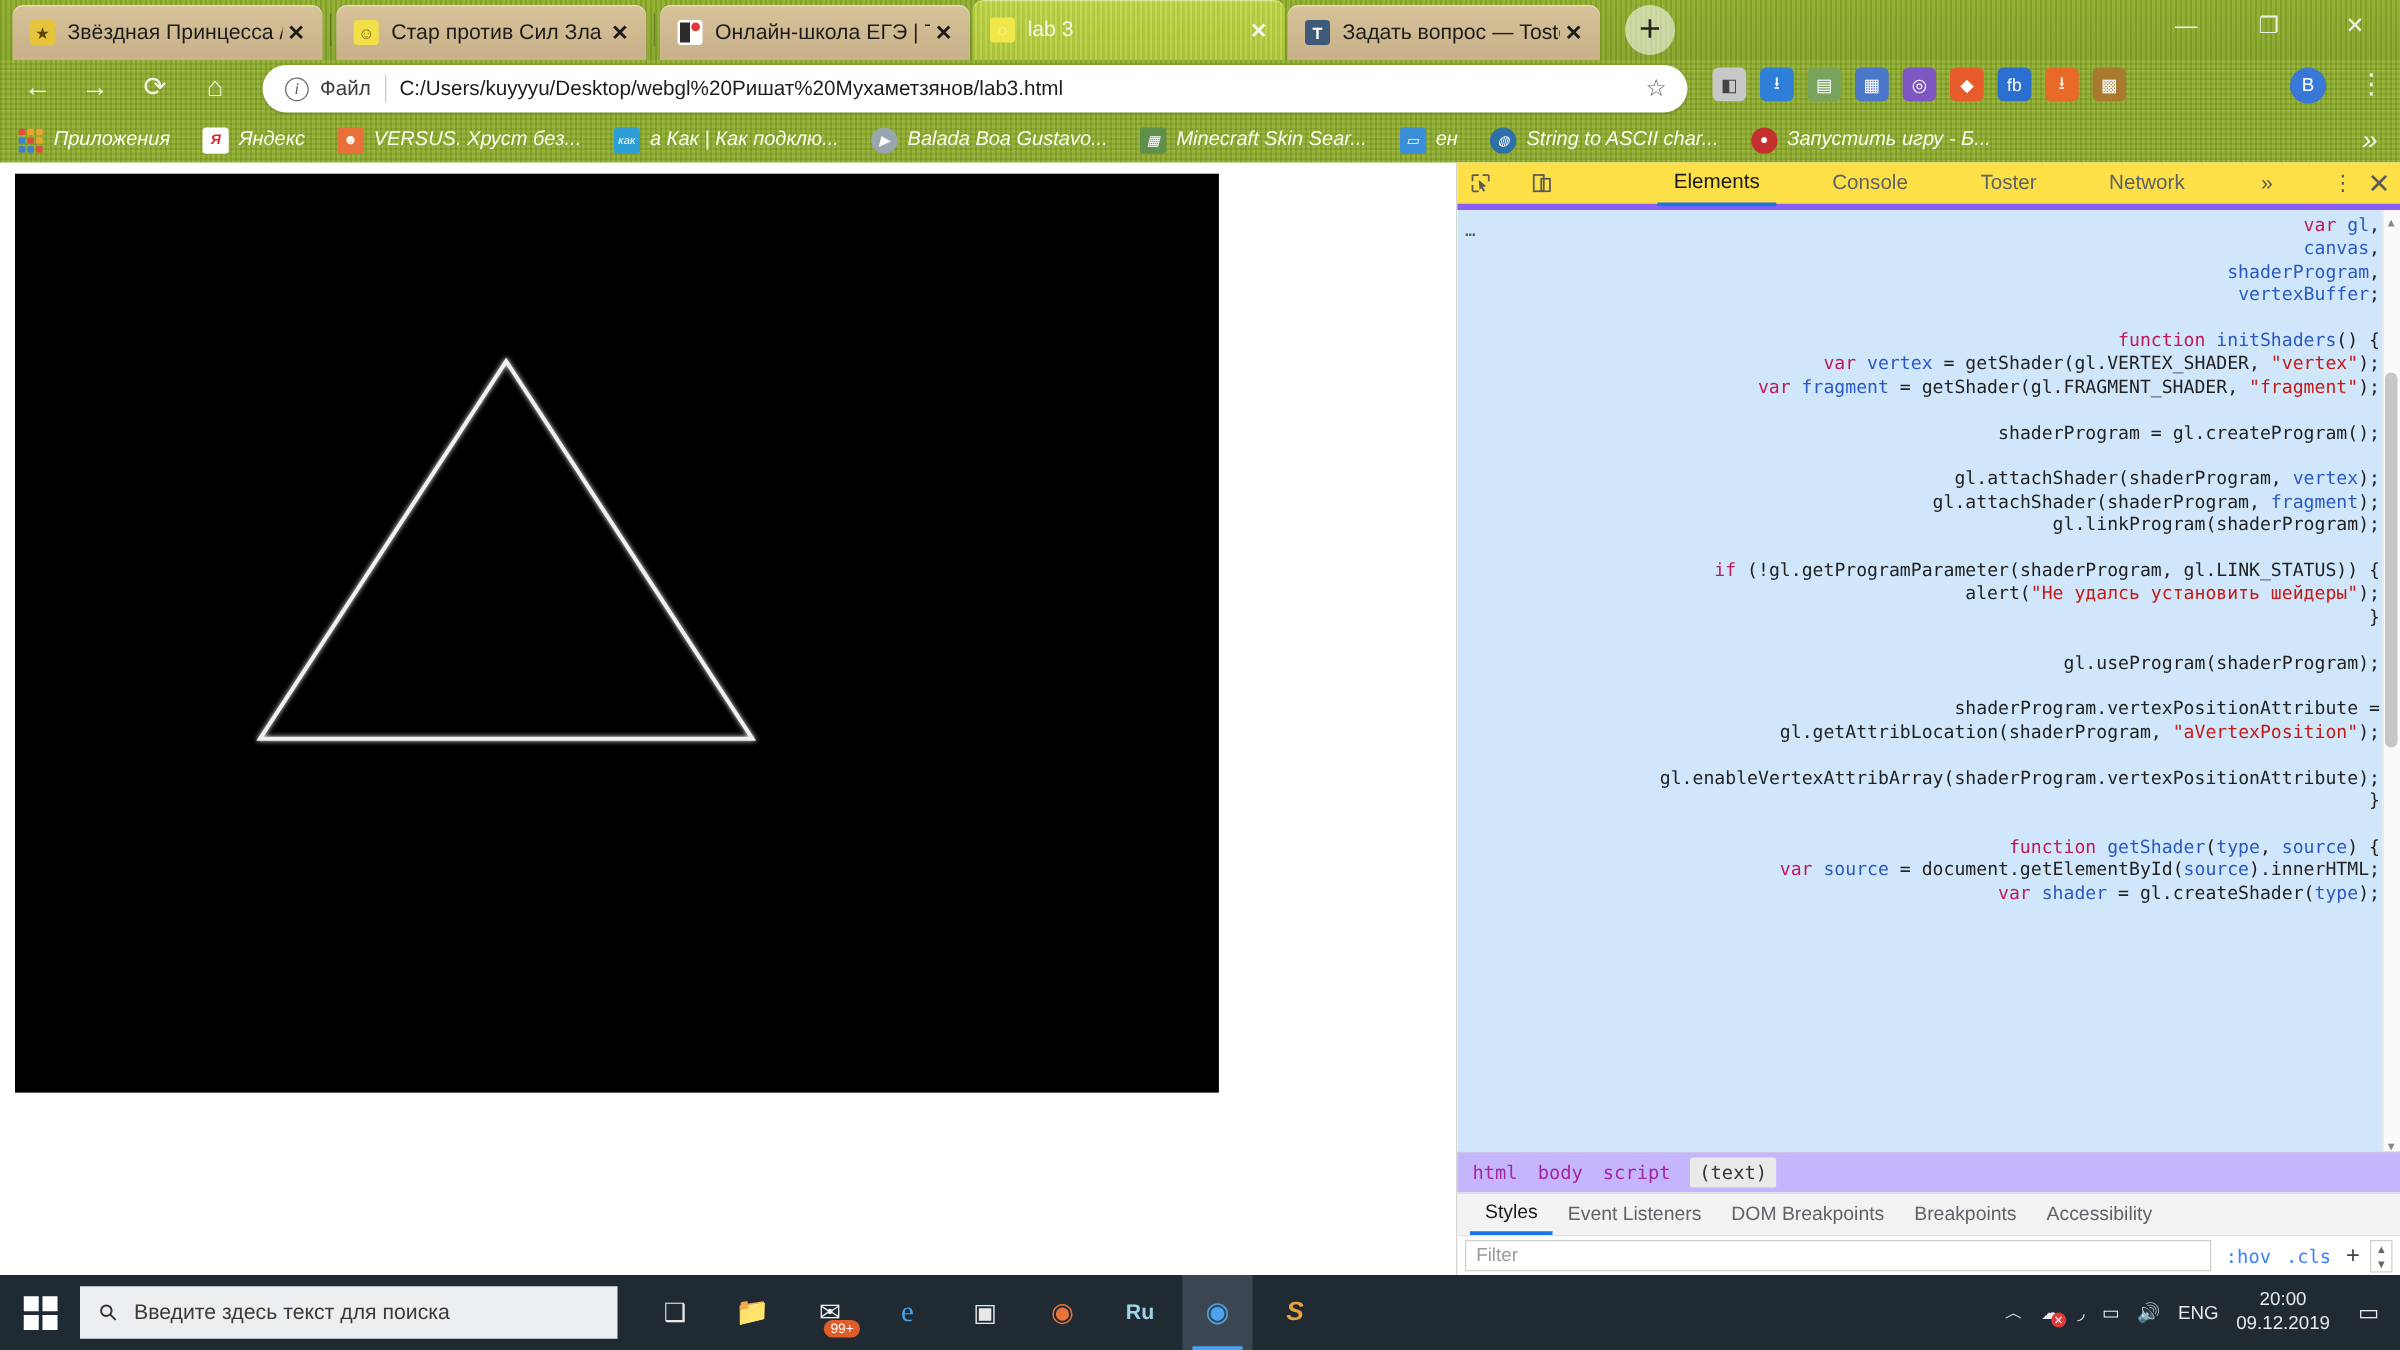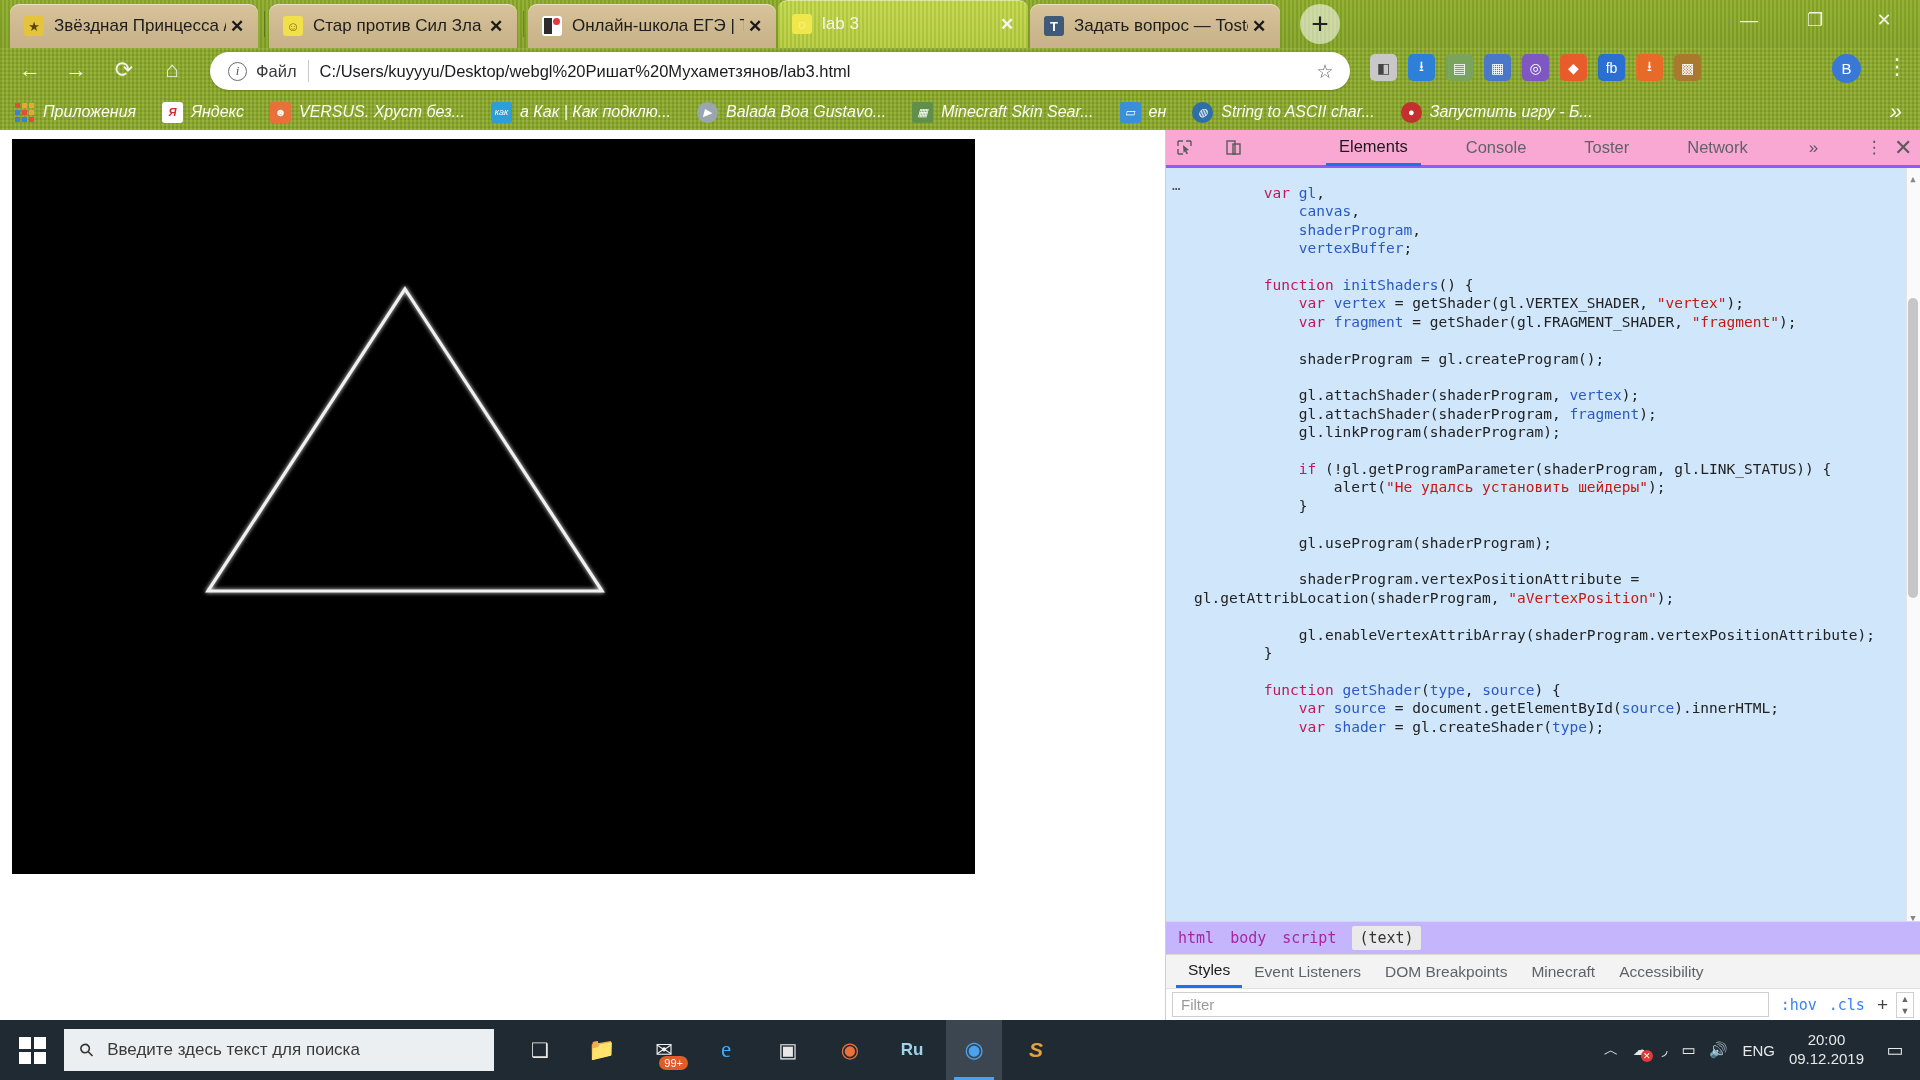--- a/index.html
+++ b/index.html
@@ -119,41 +119,41 @@
 
   
   .page-area { position:absolute; left:0; top:130px; width:1165px; height:890px; background:#ffffff; }
   .webgl-canvas {
     position:absolute; left:12px; top:9px; width:963px; height:735px; background:#000;
   }
   .webgl-canvas svg { display:block; }
 
   
   .devtools { position:absolute; left:1165px; top:130px; width:755px; height:890px; background:#ffffff; border-left:1px solid #cdcdcd; display:flex; flex-direction:column; }
-  .dt-tabbar { height:38px; display:flex; align-items:center; background:#f9a8d4; border-bottom:3px solid #8b5cf6; padding-left:10px;gap:32px; }
+  .dt-tabbar { height:38px; display:flex; align-items:center; background:#fde047; border-bottom:5px solid #8b5cf6; padding-left:10px;gap:32px; }
   .dt-icbtn { width:30px;height:28px; display:flex;align-items:center;justify-content:center; color:#5a5a5a; }
   .dt-vsep { width:1px;height:20px;background:#c9c9c9;margin:0 10px; }
   .dt-tab { padding: 0 13px; height:37px; display:flex; align-items:center; font-size:16.5px; color:#5f6368; }
   .dt-tab.active { color:#1a1a1a; border-bottom:3px solid #1a73e8; }
   .dt-more { margin-left:6px; color:#5a5a5a; font-size:17px; padding:0 10px; }
   .dt-right { margin-left:auto; display:flex; align-items:center; padding-right:8px; }
   .dt-kebab { width:28px;height:28px;display:flex;align-items:center;justify-content:center;color:#5a5a5a;font-size:17px; }
   .dt-close { width:30px;height:28px;display:flex;align-items:center;justify-content:center;color:#5a5a5a;font-size:22px; }
 
   .dt-code {
     position:relative;
     flex: 1 1 auto;
     overflow:hidden;
     background:#ffffff;
     font-family:"DejaVu Sans Mono","Liberation Mono",monospace;
     font-size:14.5px;
     line-height:18.4px;
   }
   .code-sel { position:absolute; left:0; top:0; right:14px; bottom:0; background:#cfe6fb; }
-  .code-inner { position:relative; padding: 16px 16px 0 28px; white-space:pre-wrap; word-break:break-word; color:#222; }
+  .code-inner { position:relative; padding: 4px 16px 0 28px; white-space:pre-wrap; word-break:break-word; color:#222;text-align:right; }
   .ellipsis-marker { position:absolute; left:6px; top:8px; color:#555; letter-spacing:1px; font-size:14px; }
   .kw { color:#c2185b; }
   .ident { color:#2b59c3; }
   .str { color:#c41a16; }
   .plain { color:#222; }
   .scrollbar-v { position:absolute; right:0; top:0; width:14px; bottom:0; background:#fafafa; border-left:1px solid #e3e3e3;}
   .sb-thumb { position:absolute; right:2px; top:130px; width:10px; height:300px; background:#c6c6c6; border-radius:5px; }
   .sb-arrow { position:absolute; right:2px; width:10px; height:10px; color:#888; font-size:9px; text-align:center;}
 
   .dt-breadcrumb { height:33px; display:flex; align-items:center; background:#c4b5fd; border-top:1px solid #d8d8d8; padding-left:12px; font-size:15px; }
@@ -370,21 +370,21 @@
           <span class="crumb">html</span>
           <span class="crumb">body</span>
           <span class="crumb">script</span>
           <span class="crumb sel">(text)</span>
         </div>
 
       <div class="dt-styles-tabs">
         <span class="st-tab active">Styles</span>
         <span class="st-tab">Event Listeners</span>
         <span class="st-tab">DOM Breakpoints</span>
-        <span class="st-tab">Minecraft</span>
+        <span class="st-tab">Breakpoints</span>
         <span class="st-tab">Accessibility</span>
       </div>
 
       <div class="dt-filterbar">
         <span class="filter-input">Filter</span>
         <span class="fb-item">:hov</span>
         <span class="fb-item">.cls</span>
         <span class="fb-plus">+</span>
         <span class="fb-spin">
             <span>▲</span>

